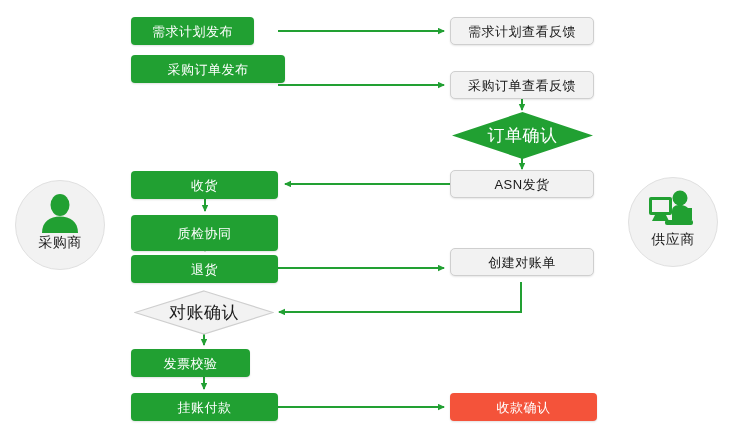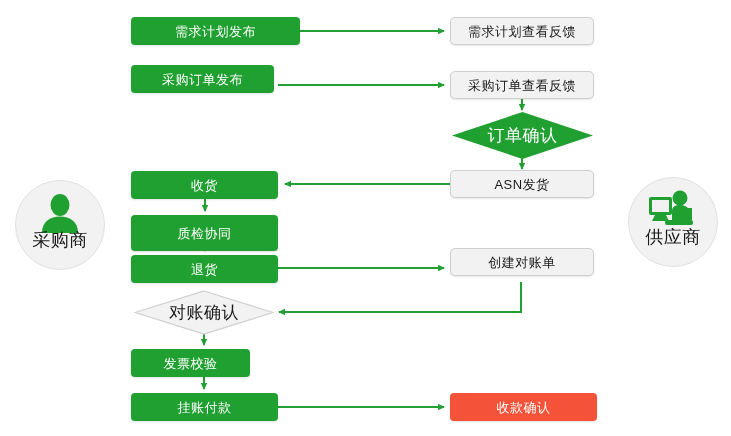--- a/index.html
+++ b/index.html
@@ -98,21 +98,21 @@
     display: flex;
     align-items: center;
     justify-content: center;
   }
   .actor .aname {
     position: absolute;
     left: 0;
     bottom: 17px;
     width: 100%;
     text-align: center;
-    font-size: 18px;
+    font-size: 14px;
     color: #1a1a1a;
     letter-spacing: 0.5px;
   }
 
   
   #wires {
     position: absolute;
     left: 0; top: 0;
     width: 731px;
     height: 436px;
@@ -168,25 +168,25 @@
 
         <path d="M25,22 C25,17 29,16 33,16 C38,16 42,18 42,23 L42,32 L25,32 Z" fill="#21a032"></path>
         <path d="M38,19 L45,19 L45,31 L38,31 Z" fill="#21a032"></path>
 
         <rect x="18" y="31" width="28" height="5" rx="2" fill="#21a032"></rect>
       </svg>
     </div>
     <div class="aname">供应商</div>
   </div>
 
-  <div class="node green" style="left:131px; top:17px; width:169px; height:28px;">
+  <div class="node green" style="left:131px; top:17px; width:123px; height:28px;">
     <span>需求计划发布</span>
   </div>
 
-  <div class="node green" style="left:131px; top:65px; width:143px; height:28px;">
+  <div class="node green" style="left:131px; top:55px; width:154px; height:28px;">
     <span>采购订单发布</span>
   </div>
 
   <div class="node green" style="left:131px; top:171px; width:147px; height:28px;align-items:center;">
     <span>收货</span>
   </div>
 
   <div class="node green" style="left:131px; top:215px; width:147px; height:36px;">
     <span>质检协同</span>
   </div>

